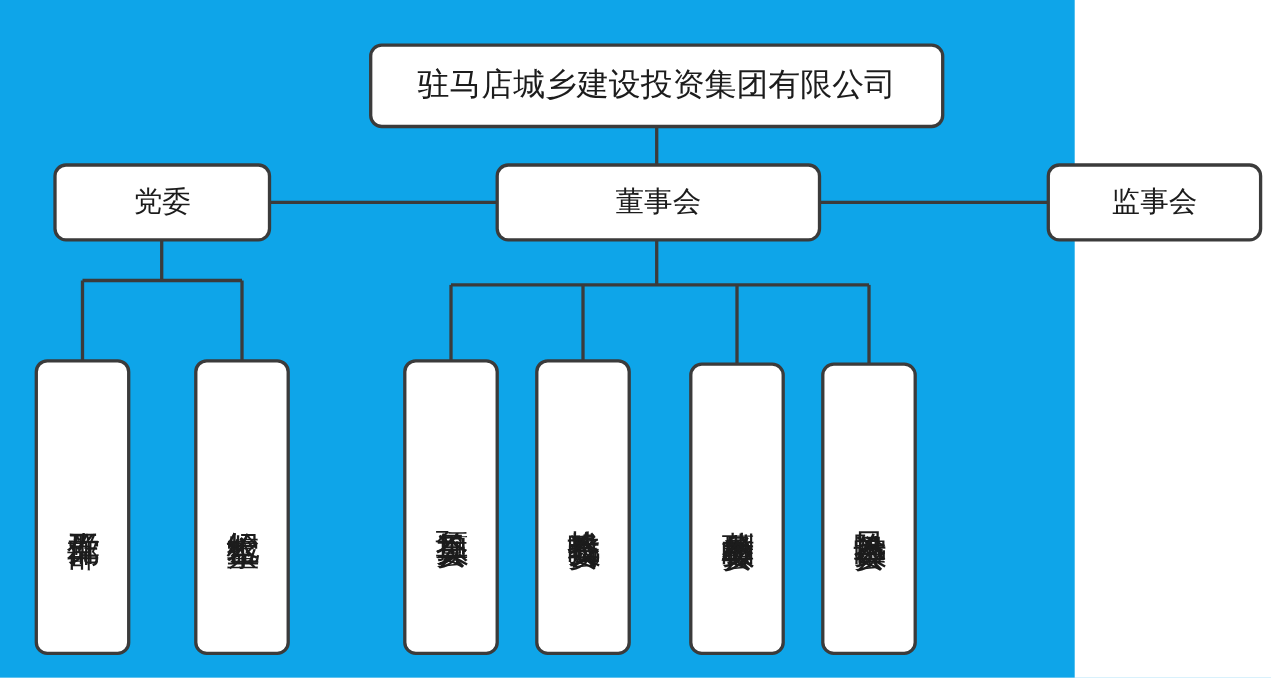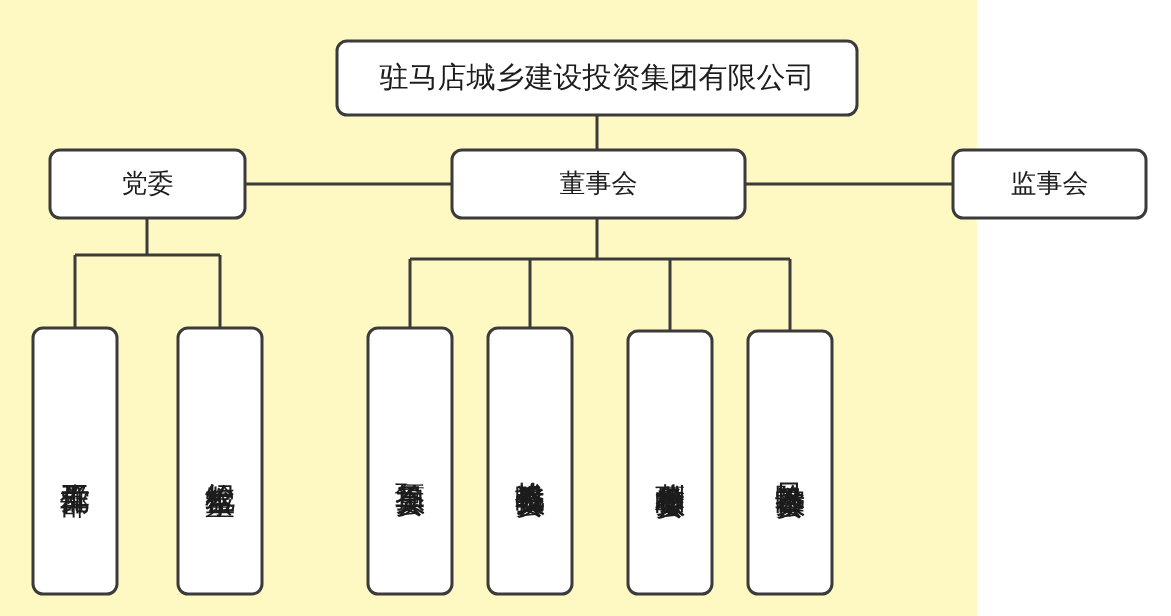--- a/index.html
+++ b/index.html
@@ -10,21 +10,21 @@
   body {
     width: 1171px;
     height: 616px;
     font-family: "Liberation Sans", "DejaVu Sans", sans-serif;
     overflow: hidden;
   }
   #org-chart-root {
     position: relative;
     width: 977px;
     height: 616px;
-    background: #fef9c3;
+    background: #0ea5e9;
   }
   svg.org-svg {
     position: absolute;
     left: 0;
     top: 0;
     width: 1171px;
     height: 616px;
     display: block;
   }
   .node-box {

